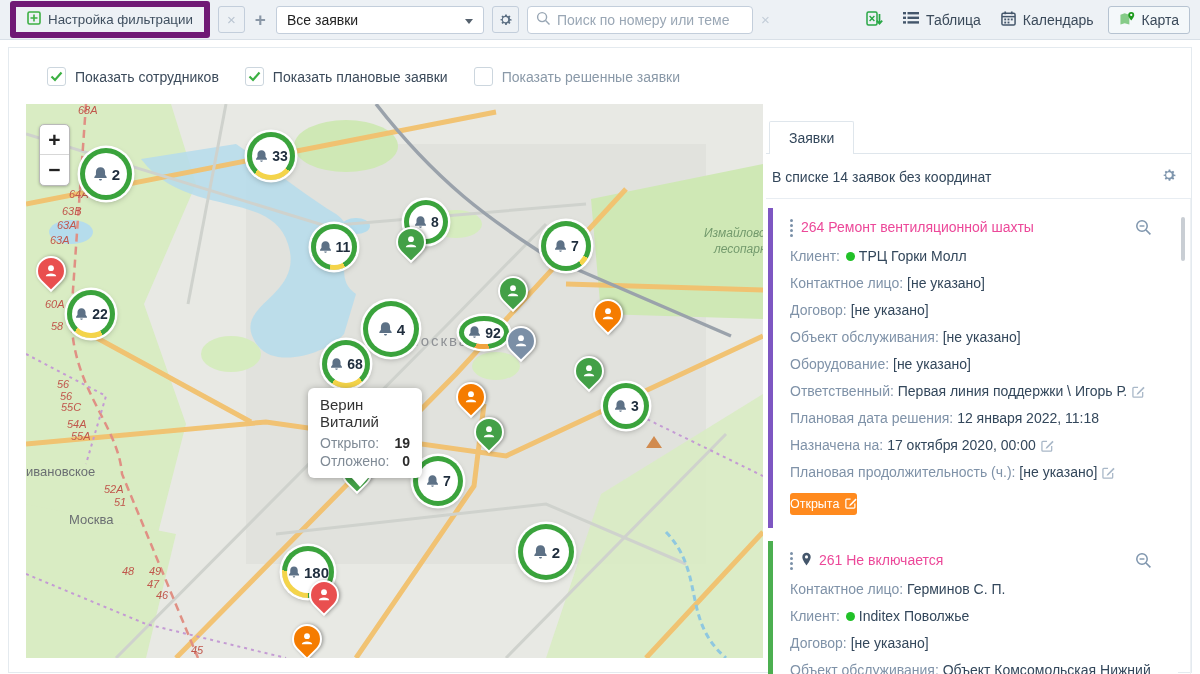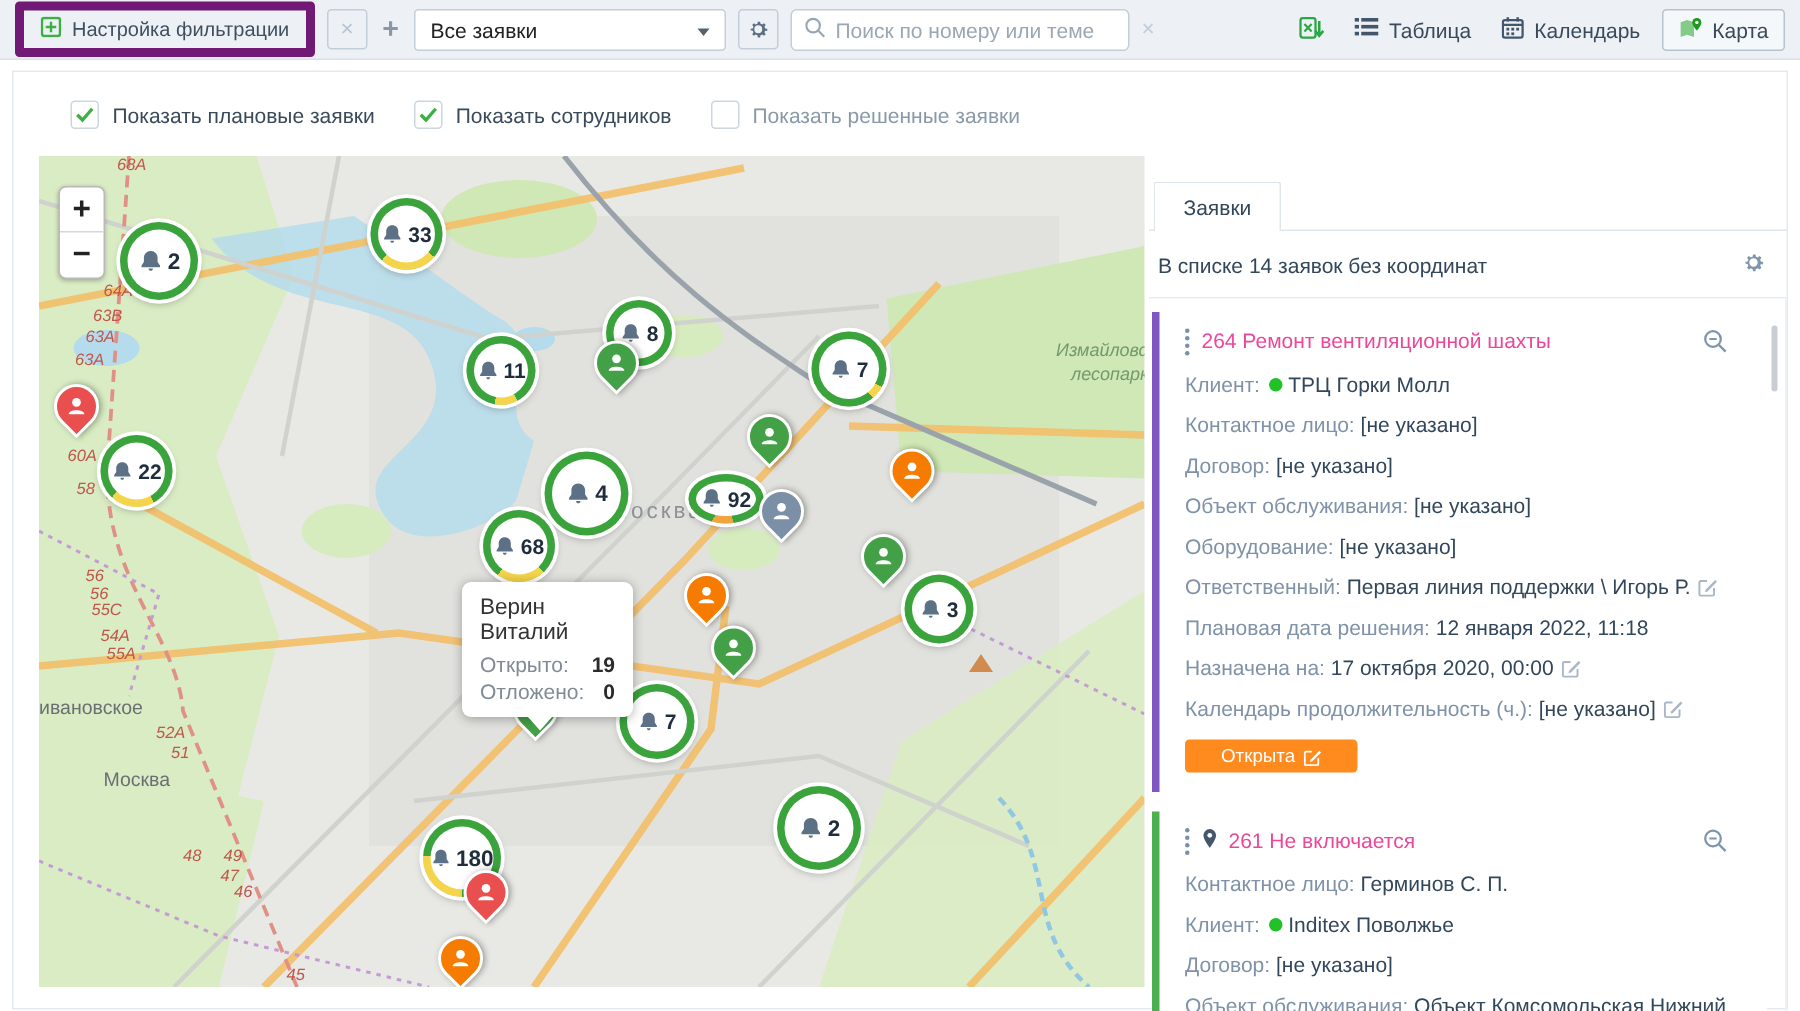--- a/index.html
+++ b/index.html
@@ -89,22 +89,22 @@
 
   .card { border-left:5px solid #7e57c2; padding:11px 26px 13px 17px; position:relative; margin-bottom:13px; background:#fff; }
   .card-head { display:flex; gap:7px; color:#ec4899; margin-bottom:7px; }
   .drag-dots { display:flex; flex-direction:column; gap:2px; margin-right:1px; cursor:grab; }
   .drag-dots i { width:3px; height:3px; border-radius:50%; background:#7a90a8; }
   .card-title { flex:1; white-space:nowrap; overflow:hidden; }
   .f-row { margin-top:8px; color:#7f92a8; line-height:19px; white-space:nowrap; overflow:hidden; }
   .f-row .val { color:#33475b; }
   .dot { display:inline-block; width:9px; height:9px; border-radius:50%; background:#21c128; margin:0 4px 0 2px; }
   .edit-ic { margin-left:5px; vertical-align:-2px; cursor:pointer; }
-  .badge { display:inline-flex; align-items:flex-end; gap:6px; background:#ff8a1e; color:#fff;
-    font-size:12.5px; padding:4px 24px; border-radius:3px; margin-top:11px; cursor:pointer; }
+  .badge { display:inline-flex; align-items:flex-start; gap:6px; background:#ff8a1e; color:#fff;
+    font-size:12.5px; padding:4px 0; border-radius:3px; margin-top:11px; cursor:pointer; }
   .mag { cursor:pointer; flex:none; }
 </style>
 </head>
 <body>
 
 <div class="toolbar">
   <button class="tb-btn">
     <span class="icon">
       <svg width="14" height="14" viewBox="0 0 14 14">
           <rect x="1" y="1" width="12" height="12" rx="1.5" fill="none" stroke="#3cb043" stroke-width="1.6"></rect>
@@ -188,29 +188,29 @@
 
 <div class="wrap">
 
   <div class="filters">
     <label class="cb-item">
       <span class="cb on">
           <svg width="13" height="11" viewBox="0 0 13 11">
             <path d="M1.5 5.5 L5 9 L11.5 1.5" fill="none" stroke="#3cb043" stroke-width="2.2"></path>
           </svg>
         </span>
-      <span class="lbl">Показать плановые заявки</span>
+      <span class="lbl">Показать сотрудников</span>
     </label>
     <label class="cb-item">
       <span class="cb on">
           <svg width="13" height="11" viewBox="0 0 13 11">
             <path d="M1.5 5.5 L5 9 L11.5 1.5" fill="none" stroke="#3cb043" stroke-width="2.2"></path>
           </svg>
         </span>
-      <span class="lbl">Показать сотрудников</span>
+      <span class="lbl">Показать плановые заявки</span>
     </label>
     <label class="cb-item muted">
       <span class="cb">
           <svg width="13" height="11" viewBox="0 0 13 11">
             <path d="M1.5 5.5 L5 9 L11.5 1.5" fill="none" stroke="#3cb043" stroke-width="2.2"></path>
           </svg>
         </span>
       <span class="lbl">Показать решенные заявки</span>
     </label>
   </div>
@@ -530,21 +530,21 @@
                   <circle cx="7" cy="7" r="5.2" fill="none" stroke="#7e95ad" stroke-width="1.5"></circle>
                   <path d="M4.6 7 H9.4" stroke="#7e95ad" stroke-width="1.4"></path>
                   <path d="M11 11 L15.4 15.4" stroke="#7e95ad" stroke-width="1.6"></path>
                 </svg></span>
   </div><div class="f-row"><span>Клиент: </span><span class="dot" style="background:#21c128"></span><span class="val">ТРЦ Горки Молл</span></div><div class="f-row"><span>Контактное лицо: </span><span class="val">[не указано]</span></div><div class="f-row"><span>Договор: </span><span class="val">[не указано]</span></div><div class="f-row"><span>Объект обслуживания: </span><span class="val">[не указано]</span></div><div class="f-row"><span>Оборудование: </span><span class="val">[не указано]</span></div><div class="f-row"><span>Ответственный: </span><span class="val">Первая линия поддержки \ Игорь Р.</span><svg class="edit-ic" width="13" height="13" viewBox="0 0 14 14">
                 <path d="M11.5 7.5 V12 a1 1 0 0 1 -1 1 H2 a1 1 0 0 1 -1 -1 V3.5 a1 1 0 0 1 1 -1 H6.5" fill="none" stroke="#a9b8c8" stroke-width="1.4"></path>
                 <path d="M5.5 8.8 L12.3 1.8 L13.6 3.1 L6.8 10 L5 10.5 Z" fill="#a9b8c8"></path>
               </svg></div><div class="f-row"><span>Плановая дата решения: </span><span class="val">12 января 2022, 11:18</span></div><div class="f-row"><span>Назначена на: </span><span class="val">17 октября 2020, 00:00</span><svg class="edit-ic" width="13" height="13" viewBox="0 0 14 14">
                 <path d="M11.5 7.5 V12 a1 1 0 0 1 -1 1 H2 a1 1 0 0 1 -1 -1 V3.5 a1 1 0 0 1 1 -1 H6.5" fill="none" stroke="#a9b8c8" stroke-width="1.4"></path>
                 <path d="M5.5 8.8 L12.3 1.8 L13.6 3.1 L6.8 10 L5 10.5 Z" fill="#a9b8c8"></path>
-              </svg></div><div class="f-row"><span>Календарь продолжительность (ч.): </span><span class="val">[не указано]</span><svg class="edit-ic" width="13" height="13" viewBox="0 0 14 14">
+              </svg></div><div class="f-row"><span>Плановая продолжительность (ч.): </span><span class="val">[не указано]</span><svg class="edit-ic" width="13" height="13" viewBox="0 0 14 14">
                 <path d="M11.5 7.5 V12 a1 1 0 0 1 -1 1 H2 a1 1 0 0 1 -1 -1 V3.5 a1 1 0 0 1 1 -1 H6.5" fill="none" stroke="#a9b8c8" stroke-width="1.4"></path>
                 <path d="M5.5 8.8 L12.3 1.8 L13.6 3.1 L6.8 10 L5 10.5 Z" fill="#a9b8c8"></path>
               </svg></div><div class="badge" style="background:#ff8a1e">Открыта
     <svg width="12" height="12" viewBox="0 0 14 14">
                 <path d="M11.5 7.5 V12 a1 1 0 0 1 -1 1 H2 a1 1 0 0 1 -1 -1 V3.5 a1 1 0 0 1 1 -1 H6.5" fill="none" stroke="#fff" stroke-width="1.4"></path>
                 <path d="M5.5 8.8 L12.3 1.8 L13.6 3.1 L6.8 10 L5 10.5 Z" fill="#fff"></path>
               </svg></div></div>
           <div class="card" style="border-left-color: rgb(76, 175, 80);">
             <div class="card-head">
     <span class="drag-dots">

